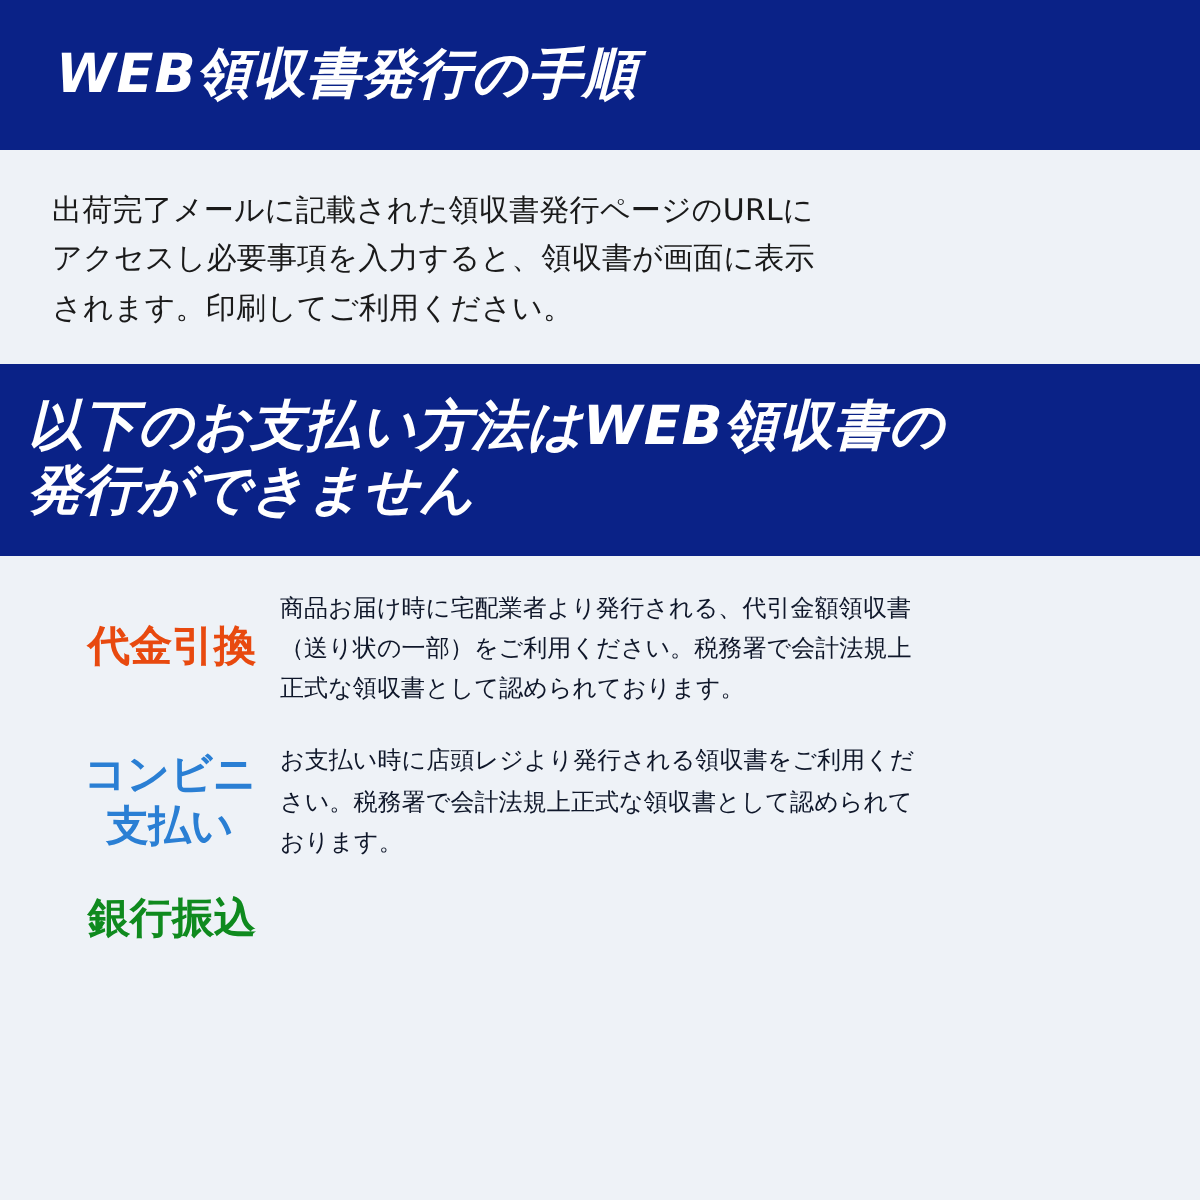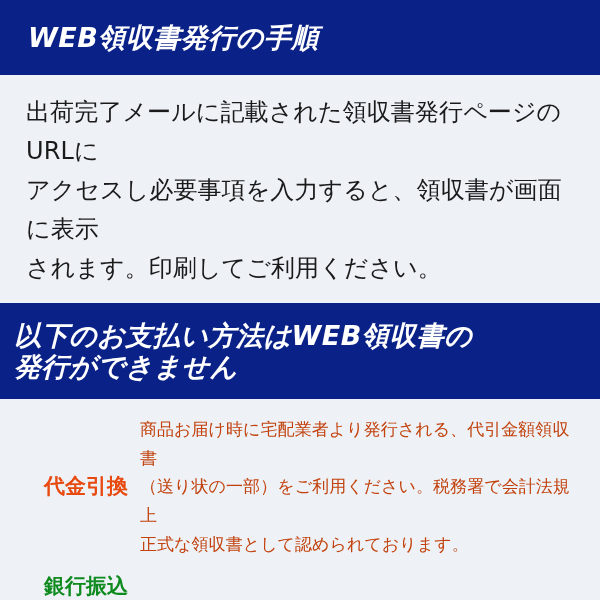--- a/index.html
+++ b/index.html
@@ -48,21 +48,21 @@
     white-space: pre-line;
   }
 
   
   .intro {
     padding: 18px 26px 16px 26px;
     box-sizing: border-box;
   }
   .intro-text {
     color: #1a1a1a;
-    font-size: 24px;
+    font-size: 15px;
     line-height: 1.62;
     white-space: pre-line;
     letter-spacing: 0.1px;
   }
 
   
   .methods {
     padding: 16px 0 0 0;
   }
   .method-row {
@@ -82,22 +82,22 @@
   }
   .method-label {
     font-weight: bold;
     font-size: 21px;
     line-height: 1.22;
     text-align: center;
     white-space: pre-line;
   }
   .method-desc {
     flex: 1;
-    color: #c2410c;
-    font-size: 17px;
+    color: #0f172a;
+    font-size: 12px;
     line-height: 1.68;
     letter-spacing: 0.05px;
     white-space: pre-line;
     padding-right: 10px;
   }
 </style>
 </head>
 <body>
 
 <div class="page">
@@ -121,20 +121,29 @@
 
     <div class="method-row">
       <div class="method-label-cell">
         <div class="method-label" style="color:#e8490f;text-align:center;">代金引換</div>
       </div>
       <div class="method-desc">商品お届け時に宅配業者より発行される、代引金額領収書
 （送り状の一部）をご利用ください。税務署で会計法規上
 正式な領収書として認められております。</div>
     </div>
 
+    <div class="method-row">
+      <div class="method-label-cell">
+        <div class="method-label" style="color:#2a7fd4;">コンビニ
+支払い</div>
+      </div>
+      <div class="method-desc">お支払い時に店頭レジより発行される領収書をご利用くだ
+さい。税務署で会計法規上正式な領収書として認められて
+おります。</div>
+    </div>
 
     <div class="method-row">
       <div class="method-label-cell">
         <div class="method-label" style="color:#0f8a1e;">銀行振込</div>
       </div>
     </div>
 
   </div>
 
 </div>

